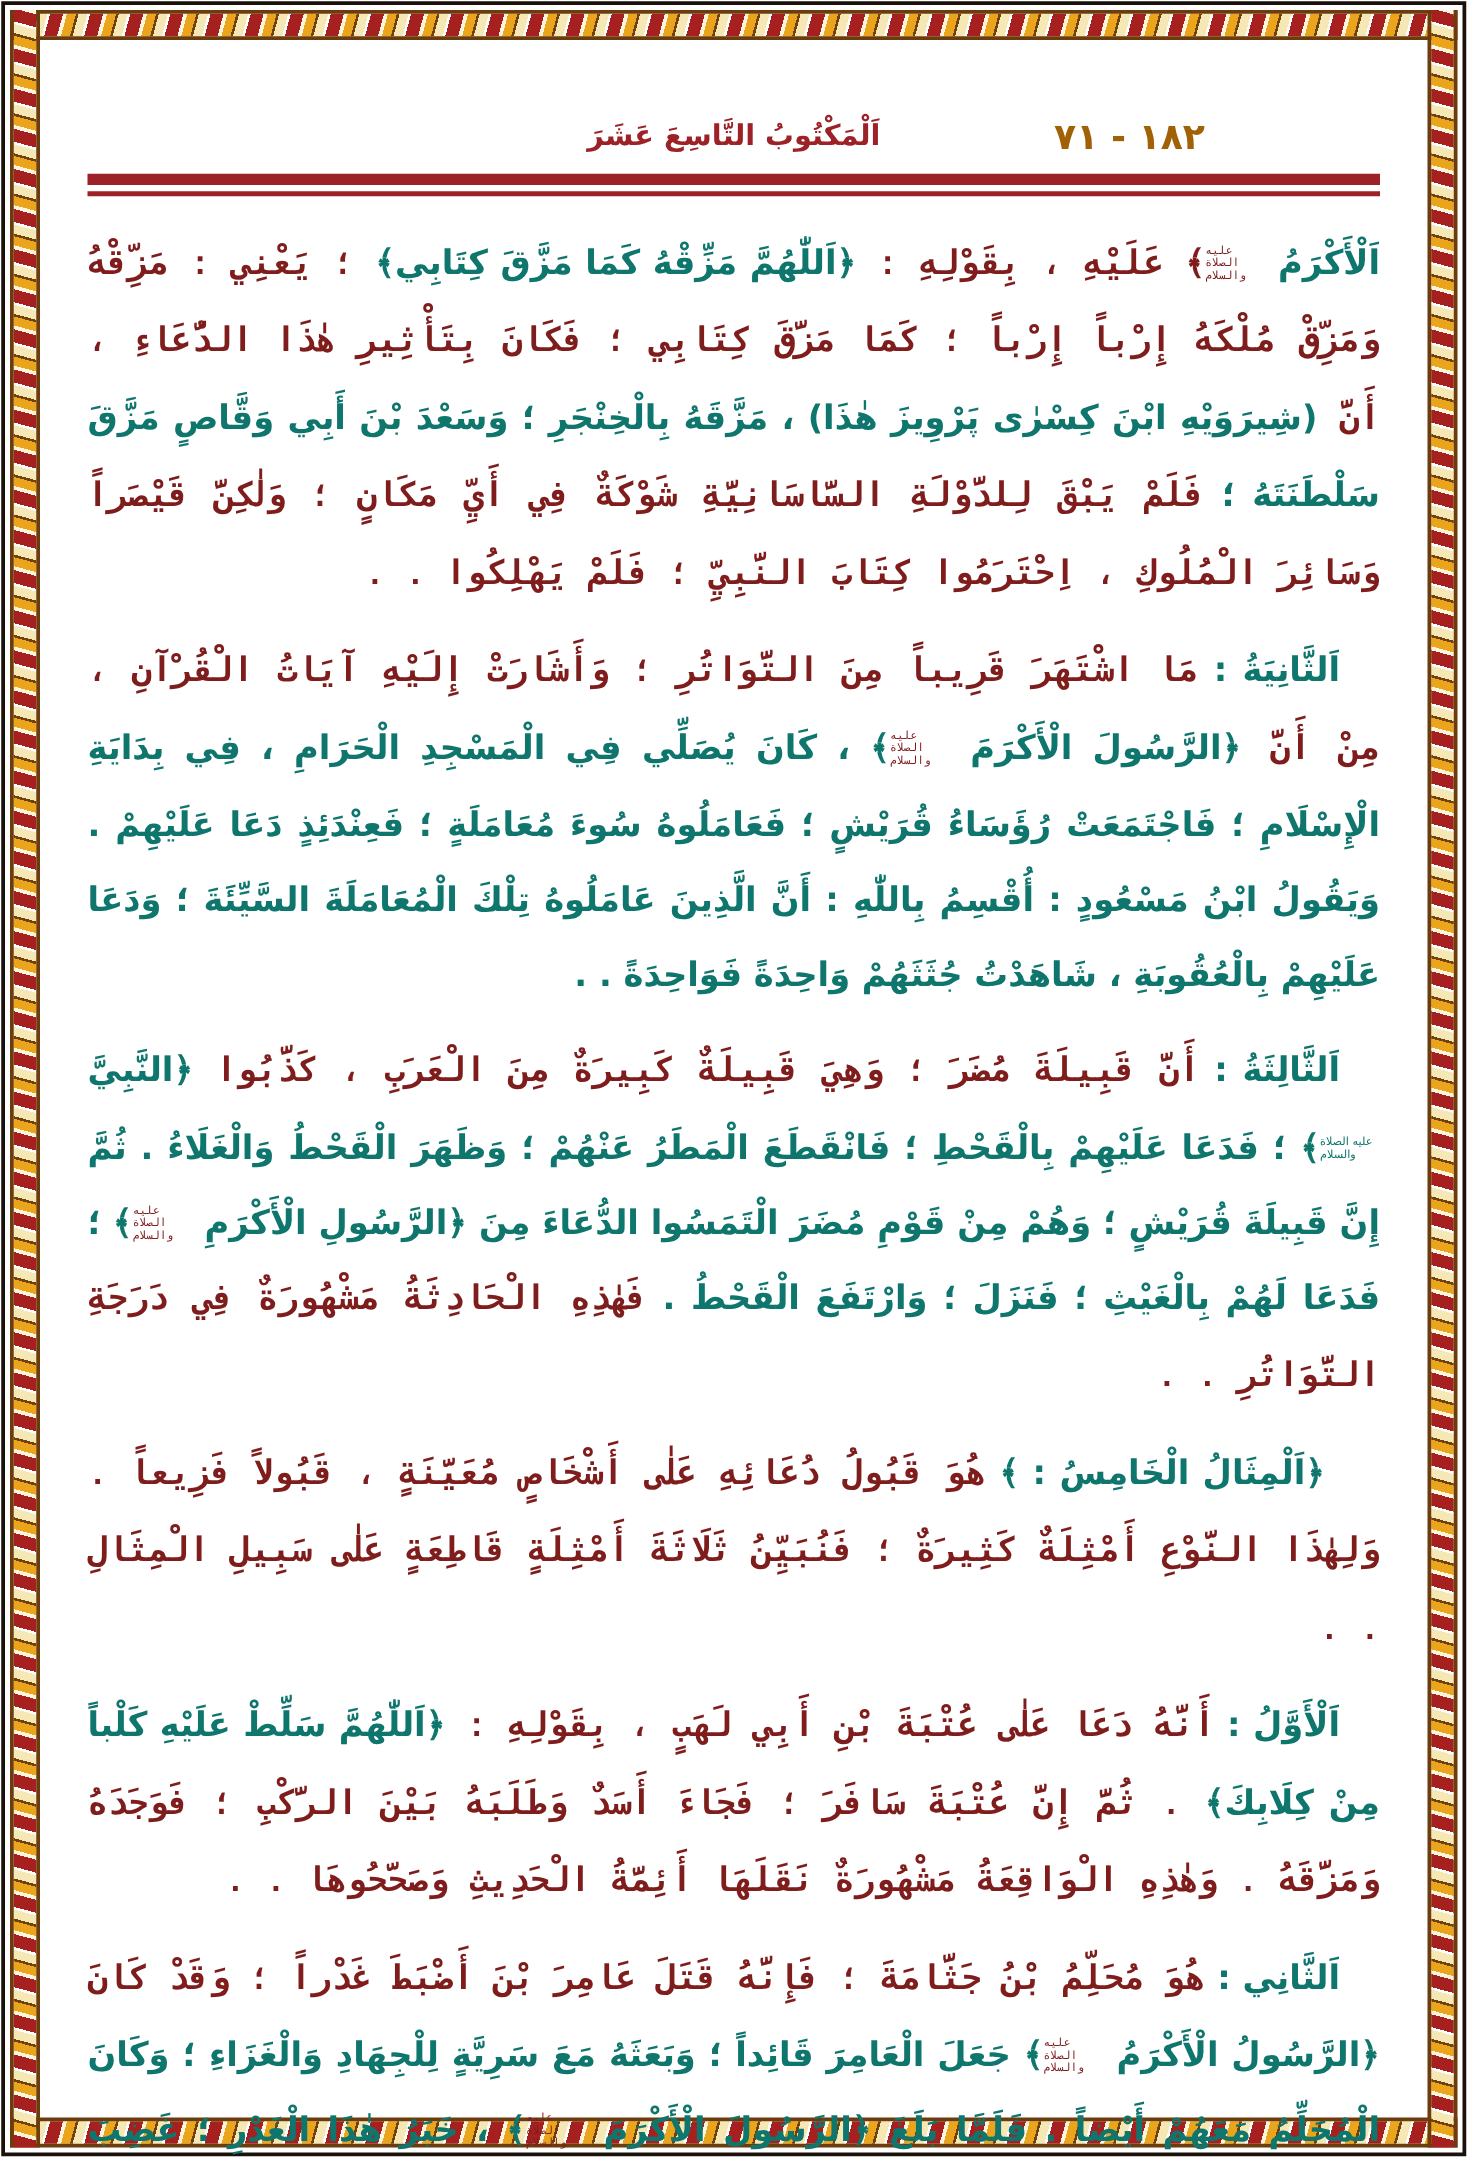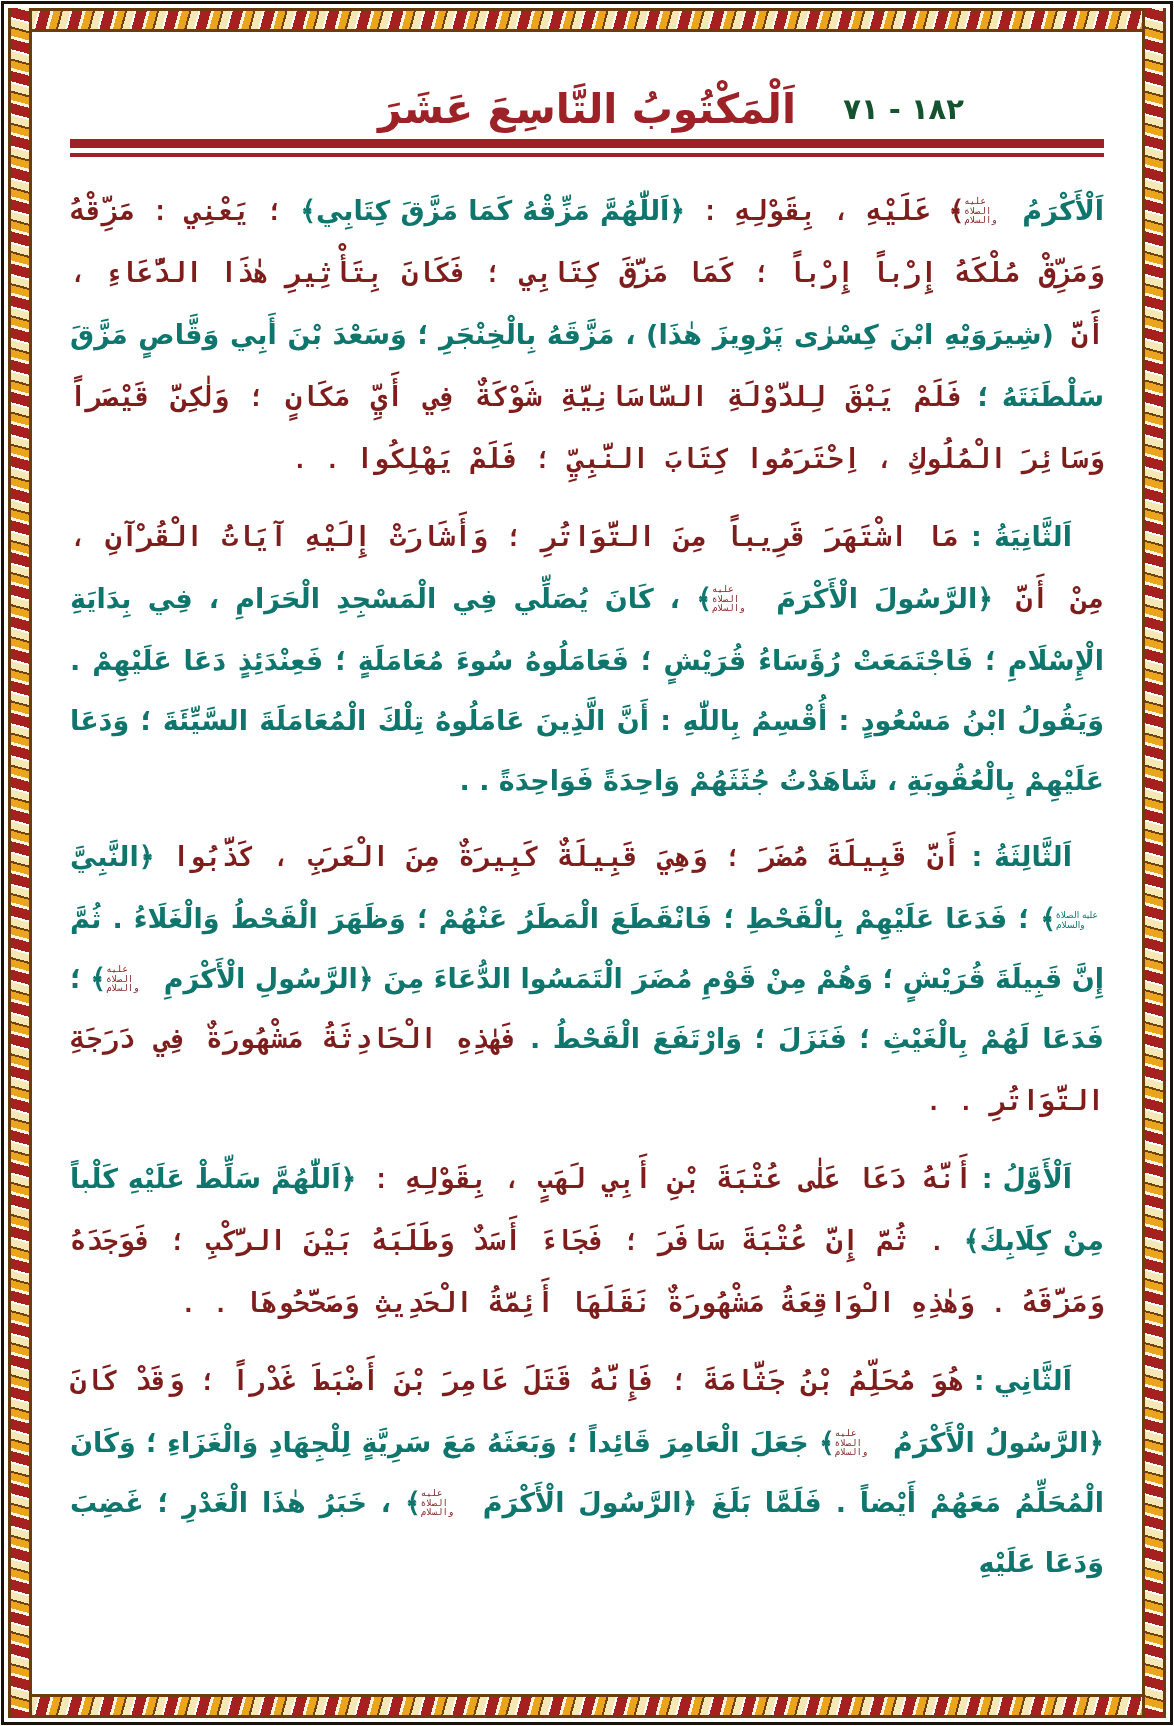--- a/index.html
+++ b/index.html
@@ -31,26 +31,26 @@
   .strip.bottom{bottom:8px;}
   .strip.left{left:8px;}
   .strip.right{right:8px;}
 
   .content{
     position:absolute;top:36px;bottom:40px;left:70px;right:70px;
     direction:rtl;
   }
   .header{position:relative;margin-top:48px;height:50px;}
   .title{
-    text-align:center;font-size:41px;font-weight:700;
+    text-align:center;font-size:23px;font-weight:700;
     color:#9c2227;line-height:50px;
   }
   .page-num{
     position:absolute;top:0;right:140px;
-    font-size:29px;font-weight:700;color:#14532d;line-height:50px;
+    font-size:29px;font-weight:700;color:#a16207;line-height:50px;
   }
   .rule{
     margin-top:5px;height:5px;
     border-top:9px solid #9c2227;border-bottom:4px solid #9c2227;
   }
   .body{
     margin-top:24px;
     font-size:27px;font-weight:700;line-height:60px;
     text-align:justify;text-justify:inter-word;
     color:#0d0d0d;
@@ -81,17 +81,18 @@
     <div class="header">
       <div class="title">اَلْمَكْتُوبُ التَّاسِعَ عَشَرَ</div>
       <div class="page-num">١٨٢ - ٧١</div>
     </div>
     <div class="rule"></div>
 
     <div class="body">
       <p class="para p1"><span class="seg red">اَلْأَكْرَمُ </span><span class="seg black seal">عليه الصلاة والسلام</span><span class="seg black">﴾ عَلَيْهِ ، بِقَوْلِهِ : </span><span class="seg red">﴿اَللّٰهُمَّ مَزِّقْهُ كَمَا مَزَّقَ كِتَابِي﴾</span><span class="seg black"> ؛ يَعْنِي : مَزِّقْهُ وَمَزِّقْ مُلْكَهُ إِرْباً إِرْباً ؛ كَمَا مَزَّقَ كِتَابِي ؛ فَكَانَ بِتَأْثِيرِ هٰذَا الدُّعَاءِ ، أَنَّ </span><span class="seg red">(شِيرَوَيْهِ ابْنَ كِسْرٰى پَرْوِيزَ هٰذَا) ، مَزَّقَهُ بِالْخِنْجَرِ ؛ وَسَعْدَ بْنَ أَبِي وَقَّاصٍ مَزَّقَ سَلْطَنَتَهُ ؛ </span><span class="seg black">فَلَمْ يَبْقَ لِلدَّوْلَةِ السَّاسَانِيَّةِ شَوْكَةٌ فِي أَيِّ مَكَانٍ ؛ وَلٰكِنَّ قَيْصَراً وَسَائِرَ الْمُلُوكِ ، اِحْتَرَمُوا كِتَابَ النَّبِيِّ ؛ فَلَمْ يَهْلِكُوا . .</span></p>
       <p class="para p2"><span class="seg red">اَلثَّانِيَةُ : </span><span class="seg black">مَا اشْتَهَرَ قَرِيباً مِنَ التَّوَاتُرِ ؛ وَأَشَارَتْ إِلَيْهِ آيَاتُ الْقُرْآنِ ، مِنْ أَنَّ </span><span class="seg red">﴿الرَّسُولَ الْأَكْرَمَ </span><span class="seg black seal">عليه الصلاة والسلام</span><span class="seg red">﴾ ، كَانَ يُصَلِّي فِي الْمَسْجِدِ الْحَرَامِ ، فِي بِدَايَةِ الْإِسْلَامِ ؛ فَاجْتَمَعَتْ رُؤَسَاءُ قُرَيْشٍ ؛ فَعَامَلُوهُ سُوءَ مُعَامَلَةٍ ؛ فَعِنْدَئِذٍ دَعَا عَلَيْهِمْ . وَيَقُولُ ابْنُ مَسْعُودٍ : أُقْسِمُ بِاللّٰهِ : أَنَّ الَّذِينَ عَامَلُوهُ تِلْكَ الْمُعَامَلَةَ السَّيِّئَةَ ؛ وَدَعَا عَلَيْهِمْ بِالْعُقُوبَةِ ، شَاهَدْتُ جُثَثَهُمْ وَاحِدَةً فَوَاحِدَةً . .</span></p>
       <p class="para p3"><span class="seg red">اَلثَّالِثَةُ : </span><span class="seg black">أَنَّ قَبِيلَةَ مُضَرَ ؛ وَهِيَ قَبِيلَةٌ كَبِيرَةٌ مِنَ الْعَرَبِ ، كَذَّبُوا </span><span class="seg red">﴿النَّبِيَّ </span><span class="seg red seal">عليه الصلاة والسلام</span><span class="seg red">﴾ ؛ فَدَعَا عَلَيْهِمْ بِالْقَحْطِ ؛ فَانْقَطَعَ الْمَطَرُ عَنْهُمْ ؛ وَظَهَرَ الْقَحْطُ وَالْغَلَاءُ . ثُمَّ إِنَّ قَبِيلَةَ قُرَيْشٍ ؛ وَهُمْ مِنْ قَوْمِ مُضَرَ الْتَمَسُوا الدُّعَاءَ مِنَ </span><span class="seg red">﴿الرَّسُولِ الْأَكْرَمِ </span><span class="seg black seal">عليه الصلاة والسلام</span><span class="seg red">﴾ ؛ فَدَعَا لَهُمْ بِالْغَيْثِ ؛ فَنَزَلَ ؛ وَارْتَفَعَ الْقَحْطُ . </span><span class="seg black">فَهٰذِهِ الْحَادِثَةُ مَشْهُورَةٌ فِي دَرَجَةِ التَّوَاتُرِ . .</span></p>
+      <p class="para p4"><span class="seg red">﴿اَلْمِثَالُ الْخَامِسُ : ﴾ </span><span class="seg black">هُوَ قَبُولُ دُعَائِهِ عَلٰى أَشْخَاصٍ مُعَيَّنَةٍ ، قَبُولاً فَزِيعاً . وَلِهٰذَا النَّوْعِ أَمْثِلَةٌ كَثِيرَةٌ ؛ فَنُبَيِّنُ ثَلَاثَةَ أَمْثِلَةٍ قَاطِعَةٍ عَلٰى سَبِيلِ الْمِثَالِ . .</span></p>
       <p class="para p5"><span class="seg red">اَلْأَوَّلُ : </span><span class="seg black">أَنَّهُ دَعَا عَلٰى عُتْبَةَ بْنِ أَبِي لَهَبٍ ، بِقَوْلِهِ : </span><span class="seg red">﴿اَللّٰهُمَّ سَلِّطْ عَلَيْهِ كَلْباً مِنْ كِلَابِكَ﴾</span><span class="seg black"> . ثُمَّ إِنَّ عُتْبَةَ سَافَرَ ؛ فَجَاءَ أَسَدٌ وَطَلَبَهُ بَيْنَ الرَّكْبِ ؛ فَوَجَدَهُ وَمَزَّقَهُ . وَهٰذِهِ الْوَاقِعَةُ مَشْهُورَةٌ نَقَلَهَا أَئِمَّةُ الْحَدِيثِ وَصَحَّحُوهَا . .</span></p>
       <p class="para p6"><span class="seg red">اَلثَّانِي : </span><span class="seg black">هُوَ مُحَلِّمُ بْنُ جَثَّامَةَ ؛ فَإِنَّهُ قَتَلَ عَامِرَ بْنَ أَضْبَطَ غَدْراً ؛ وَقَدْ كَانَ </span><span class="seg red">﴿الرَّسُولُ الْأَكْرَمُ </span><span class="seg black seal">عليه الصلاة والسلام</span><span class="seg red">﴾ جَعَلَ الْعَامِرَ قَائِداً ؛ وَبَعَثَهُ مَعَ سَرِيَّةٍ لِلْجِهَادِ وَالْغَزَاءِ ؛ وَكَانَ الْمُحَلِّمُ مَعَهُمْ أَيْضاً . فَلَمَّا بَلَغَ </span><span class="seg red">﴿الرَّسُولَ الْأَكْرَمَ </span><span class="seg black seal">عليه الصلاة والسلام</span><span class="seg red">﴾ ، خَبَرُ هٰذَا الْغَدْرِ ؛ غَضِبَ وَدَعَا عَلَيْهِ</span></p>
     </div>
   </div>
 </div>
 
 </body></html>

